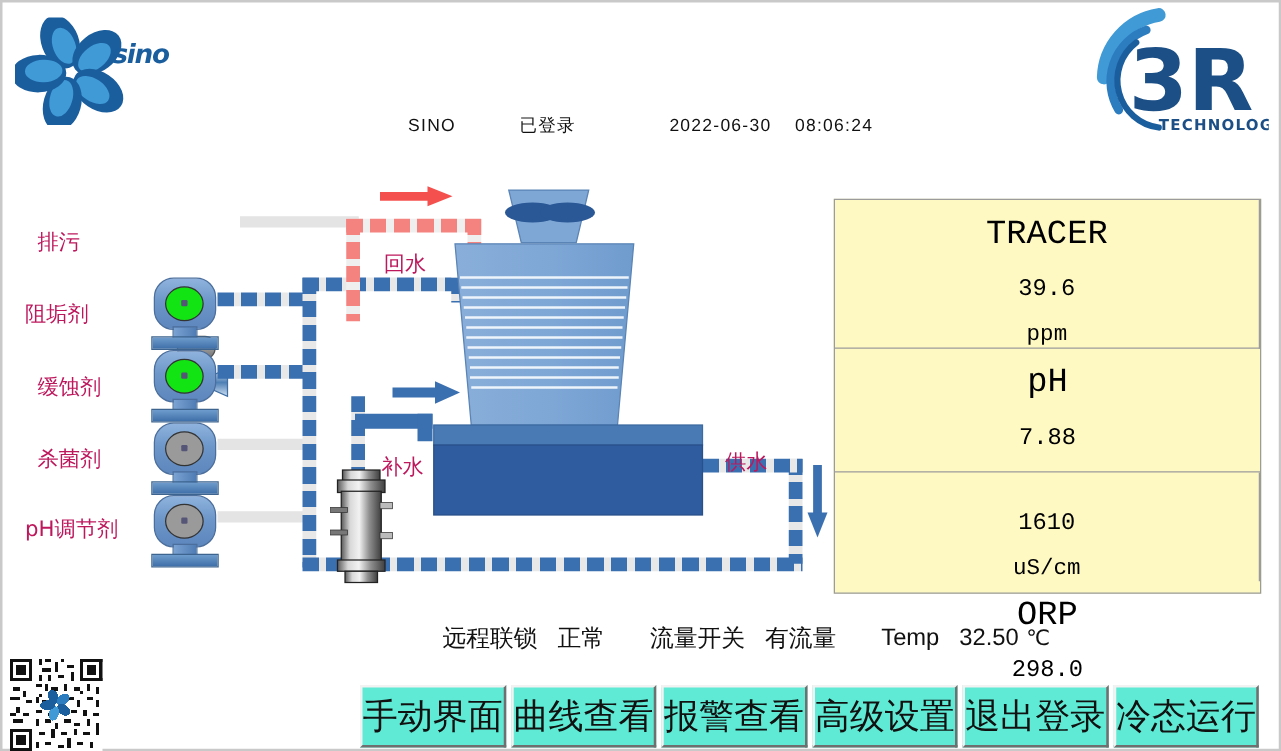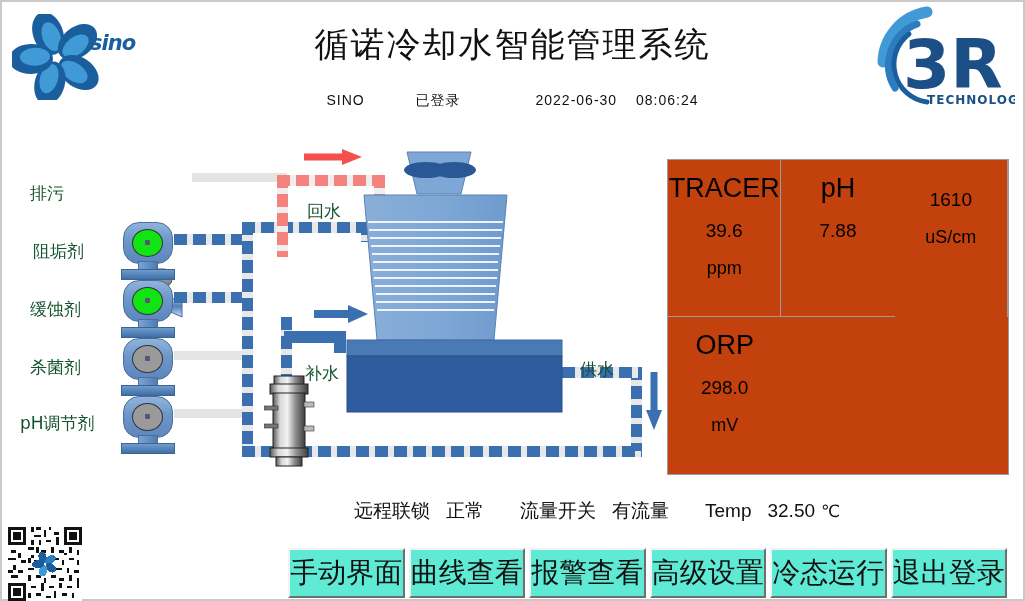--- a/index.html
+++ b/index.html
@@ -29,21 +29,21 @@
   }
   .statusline span{display:inline-block;}
   .st-user{margin-right:46px;}
   .st-login{margin-right:70px;}
   .st-date{margin-right:14px;}
   .threer{position:absolute;right:8px;top:2px;width:150px;height:112px;}
 
   
   .diagram{position:absolute;left:0;top:120px;width:660px;height:360px;}
   .dlabel{
-    position:absolute;font-size:17px;color:#14532d;white-space:nowrap;
+    position:absolute;font-size:17px;color:#be185d;white-space:nowrap;
     font-family:"DejaVu Sans","Liberation Sans",sans-serif;
   }
 
   
   .pipe{position:absolute;}
   .pipe-solid-h{background:#e4e4e4;height:9px;}
   .pipe-dash-blue-h{
     height:11px;
     background:repeating-linear-gradient(to right,#3a6fb0 0 13px,#e8e8e8 13px 19px);
   }
@@ -94,22 +94,23 @@
 
   
   .tower{position:absolute;left:0;top:0;width:660px;height:360px;}
 
   
   .arrow{position:absolute;}
 
   
   .panel{
     position:absolute;left:665px;top:157px;width:340px;height:314px;
-    border:1px solid #9b9b9b;display:grid;grid-template-columns:1fr 1fr 1fr;grid-template-rows:1fr 1fr;
-    background:#c2410c;
+    border:1px solid #9b9b9b;display:grid;grid-template-columns:1fr;grid-template-rows:1fr 1fr;
+    background:#fef9c3;
+    font-family:Liberation Mono, monospace;
   }
   .cell{
     border-right:1px solid #9b9b9b;border-bottom:1px solid #9b9b9b;
     display:flex;flex-direction:column;align-items:center;justify-content:flex-start;
     padding-top:13px;box-sizing:border-box;
   }
   .cell:nth-child(2),.cell:nth-child(4){border-right:none;}
   .cell:nth-child(3),.cell:nth-child(4){border-bottom:none;}
   .cell .nm{font-size:27px;color:#000;line-height:1.15;}
   .cell .vl{font-size:19px;color:#000;margin-top:16px;}
@@ -170,21 +171,20 @@
         </g>
         <g transform="rotate(288)">
           <ellipse cx="0" cy="-26" rx="15" ry="22" fill="#1b5e9e" transform="rotate(-20)"></ellipse>
           <ellipse cx="0" cy="-26" rx="9" ry="15" fill="#3f9ad6" transform="rotate(-20) translate(2,4)"></ellipse>
         </g>
       </g>
       <text x="78" y="36" font-family="DejaVu Sans, sans-serif" font-size="21" font-weight="bold" font-style="italic" fill="#1b5e9e" letter-spacing="-1">sino</text>
     </svg>
   </div>
 
-  <div class="title">循诺冷却水智能管理系统</div>
 
   <div class="statusline">
     <span class="st-user">SINO</span>
     <span class="st-login">已登录</span>
     <span class="st-date">2022-06-30</span>
     <span class="st-time">08:06:24</span>
   </div>
 
   <div class="threer">
     <svg width="150" height="112" viewBox="0 0 150 112">
@@ -192,21 +192,21 @@
       <path d="M52 20 A44 44 0 0 0 30 84" stroke="#2c7cc0" stroke-width="7" fill="none" stroke-linecap="round"></path>
       <path d="M44 30 A38 38 0 0 0 62 98" stroke="#1b5e9e" stroke-width="5" fill="none" stroke-linecap="round"></path>
       <text x="38" y="84" font-family="DejaVu Sans, sans-serif" font-size="68" font-weight="bold" fill="#1b4f86">3R</text>
       <text x="62" y="100" font-family="DejaVu Sans, sans-serif" font-size="12" font-weight="bold" fill="#1b4f86" letter-spacing="1">TECHNOLOGY</text>
     </svg>
   </div>
 
   <div class="diagram">
 
     <div class="dlabel" style="left:28px;top:60px;">排污</div>
-    <div class="dlabel" style="left:31px;top:118px;">阻垢剂</div>
+    <div class="dlabel" style="left:18px;top:118px;">阻垢剂</div>
     <div class="dlabel" style="left:28px;top:176px;">缓蚀剂</div>
     <div class="dlabel" style="left:28px;top:234px;">杀菌剂</div>
     <div class="dlabel" style="left:18px;top:290px;">pH调节剂</div>
 
     <div class="valve">
       <svg width="72" height="58" viewBox="0 0 72 58">
         <rect x="18" y="2" width="30" height="18" rx="8" fill="url(#vg1)" stroke="#555"></rect>
         <defs>
           <linearGradient id="vg1" x1="0" y1="0" x2="0" y2="1">
             <stop offset="0%" stop-color="#d8d8d8"></stop>
@@ -396,22 +396,22 @@
     <span class="tlb">Temp</span>
     <span class="tvv">32.50</span>
     <span class="unit">℃</span>
   </div>
 
   <div class="btnbar">
     <div class="btn">手动界面</div>
     <div class="btn">曲线查看</div>
     <div class="btn">报警查看</div>
     <div class="btn">高级设置</div>
+    <div class="btn">退出登录</div>
     <div class="btn">冷态运行</div>
-    <div class="btn">退出登录</div>
   </div>
 
   <div class="qr">
     <svg width="74" height="74" viewBox="0 0 29 29" shape-rendering="crispEdges">
       <rect width="29" height="29" fill="#fff"></rect>
       <g fill="#111">
         <rect x="0" y="0" width="7" height="1"></rect>
           <rect x="0" y="6" width="7" height="1"></rect>
         <rect x="0" y="0" width="1" height="7"></rect>
           <rect x="6" y="0" width="1" height="7"></rect>

